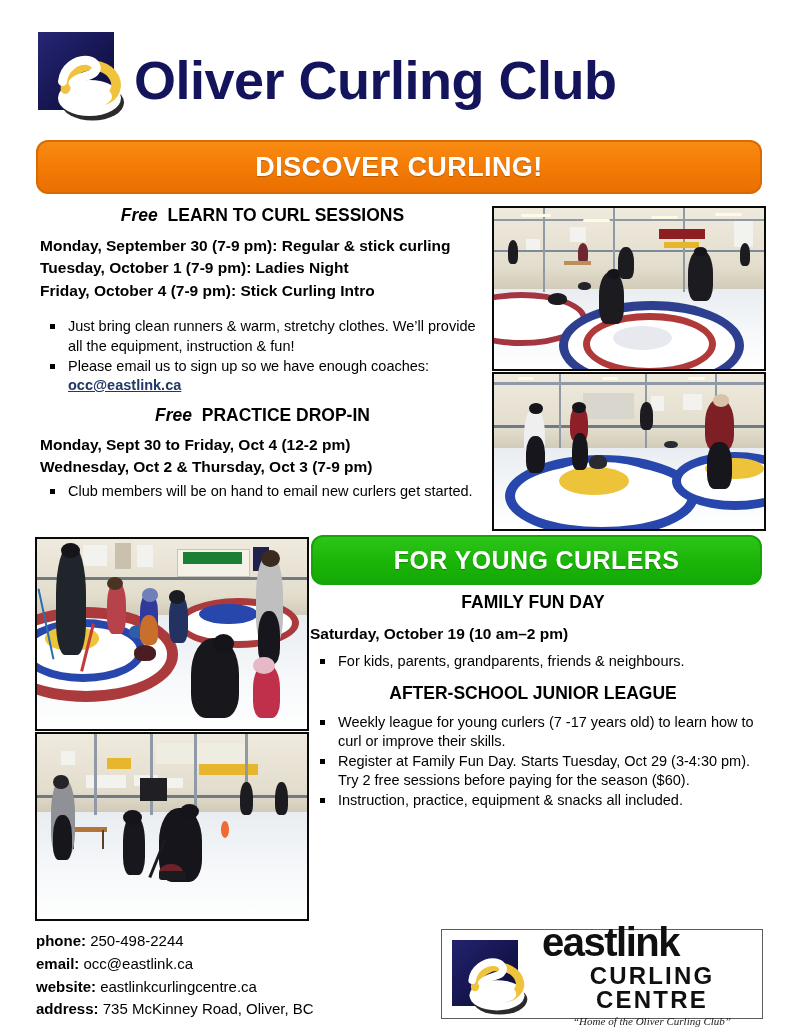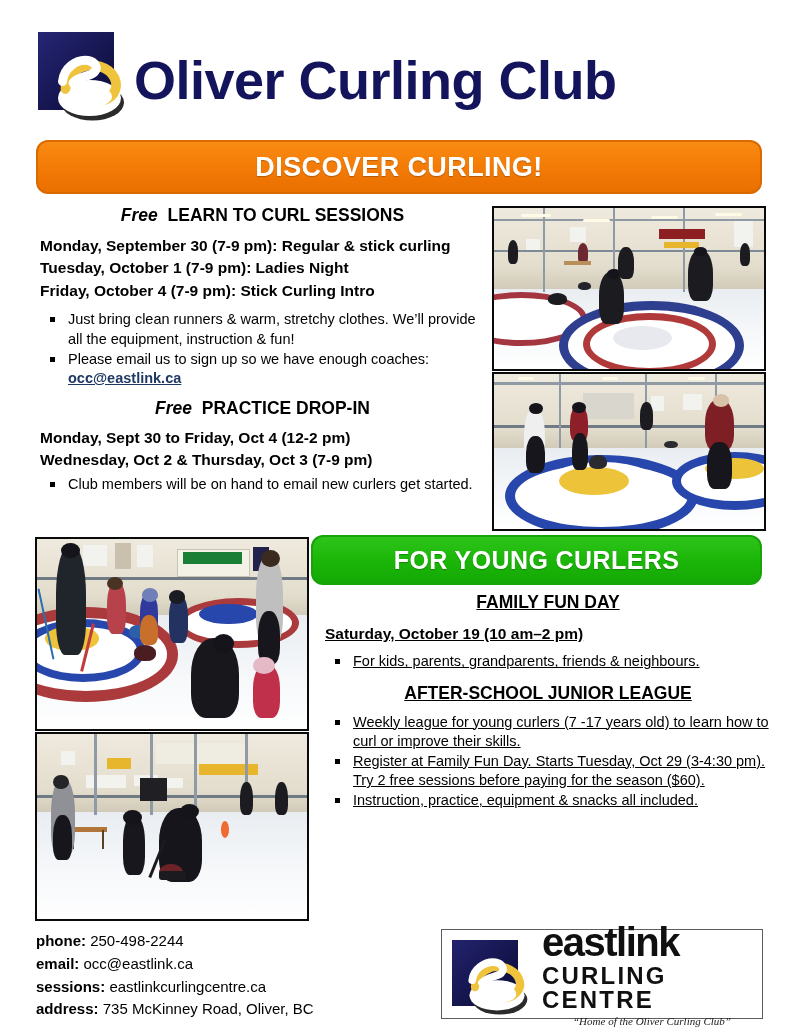--- a/index.html
+++ b/index.html
@@ -121,23 +121,22 @@
   }
 
   
   #col-left-top {
     position: absolute;
     left: 40px; top: 205px;
     width: 445px;
   }
   #col-right-young {
     position: absolute;
-    left: 325px; top: 592px;
+    left: 310px; top: 592px;
     width: 446px;
-    text-decoration: underline;
   }
   .closing-note {
     font-size: 15px;
     font-style: italic;
     font-weight: bold;
     line-height: 1.38;
     margin-top: 13px;
   }
 
   
@@ -192,21 +191,21 @@
   }
   .fl-mark { position: relative; width: 86px; height: 76px; margin-left: 8px; flex: 0 0 auto; }
   .fl-square {
     position: absolute; left: 2px; top: 4px;
     width: 66px; height: 66px;
     background: linear-gradient(135deg,#23236e 0%, #121248 65%, #0d0d39 100%);
   }
   .fl-stone { position: absolute; left: 12px; top: 18px; width: 70px; height: 62px; }
   .fl-text { margin-left: 6px; line-height: 1; }
   .fl-word { font-size: 40px; font-weight: bold; letter-spacing: -1.5px; color: #101010; }
-  .fl-sub  { font-size: 24px; font-weight: bold; letter-spacing: 2.2px; color: #101010; margin-top: 2px; }
+  .fl-sub  { font-size: 24px; font-weight: bold; letter-spacing: 2.2px; color: #101010; margin-top: 2px; text-align: center; }
   .fl-tag  { font-size: 11px; font-style: italic; font-family: "Liberation Serif", serif;
              color: #1a1a1a; text-align: center; margin-top: 4px; }
 </style>
 </head>
 <body>
 
 <div class="header">
   <div class="logo-mark">
     <div class="logo-square"></div>
     <svg class="logo-stone" viewBox="0 0 100 96" xmlns="http://www.w3.org/2000/svg">
@@ -230,21 +229,21 @@
     <span class="free">Free</span>
     &nbsp;<span>LEARN TO CURL SESSIONS</span>
   </div>
 
   <div style="margin-top:9px;">
     <div class="date-line">Monday, September 30 (7-9 pm): Regular &amp; stick curling</div>
     <div class="date-line">Tuesday, October 1 (7-9 pm): Ladies Night</div>
     <div class="date-line">Friday, October 4 (7-9 pm): Stick Curling Intro</div>
   </div>
 
-  <ul class="bullets" style="margin-top:8px;">
+  <ul class="bullets" style="margin-top:15px;">
     <li>Just bring clean runners &amp; warm, stretchy clothes. We’ll provide all the equipment, instruction &amp; fun!</li>
     <li>
       <span>Please email us to sign up so we have enough coaches:</span><br>
       <a href="#" class="email-link">occ@eastlink.ca</a>
     </li>
   </ul>
 
   <div class="sec-head" style="margin-top:10px;">
     <span class="free">Free</span>
     &nbsp;<span>PRACTICE DROP-IN</span>
@@ -425,21 +424,21 @@
 <div id="footer-contact">
   <div class="contact-line">
     <b>phone:</b>
     <span>250-498-2244</span>
   </div>
   <div class="contact-line">
     <b>email:</b>
     <span>occ@eastlink.ca</span>
   </div>
   <div class="contact-line">
-    <b>sessions:</b>
+    <b>website:</b>
     <span>eastlinkcurlingcentre.ca</span>
   </div>
   <div class="contact-line">
     <b>address:</b>
     <span>735 McKinney Road, Oliver, BC</span>
   </div>
 </div>
 
 <div id="footer-logo">
   <div class="fl-mark">

